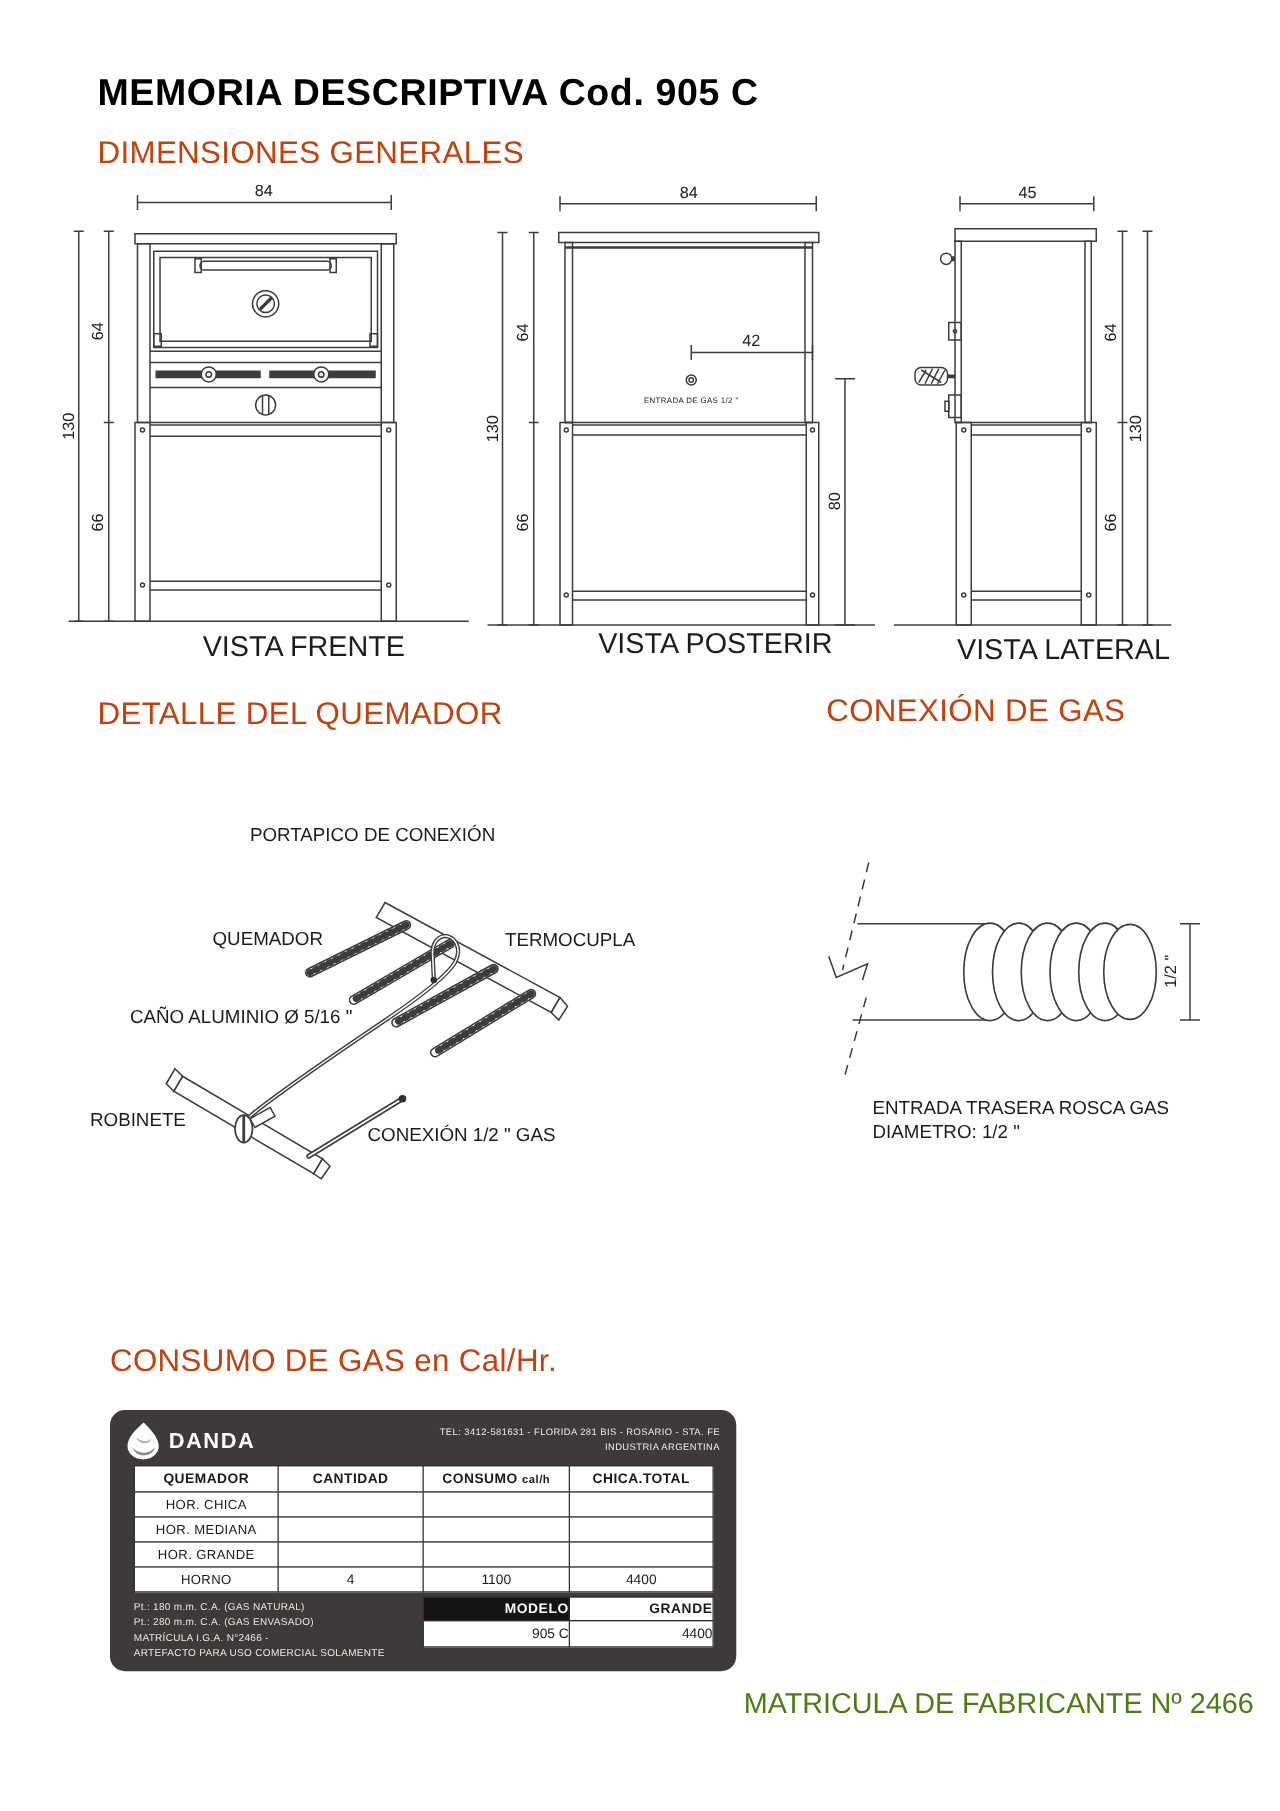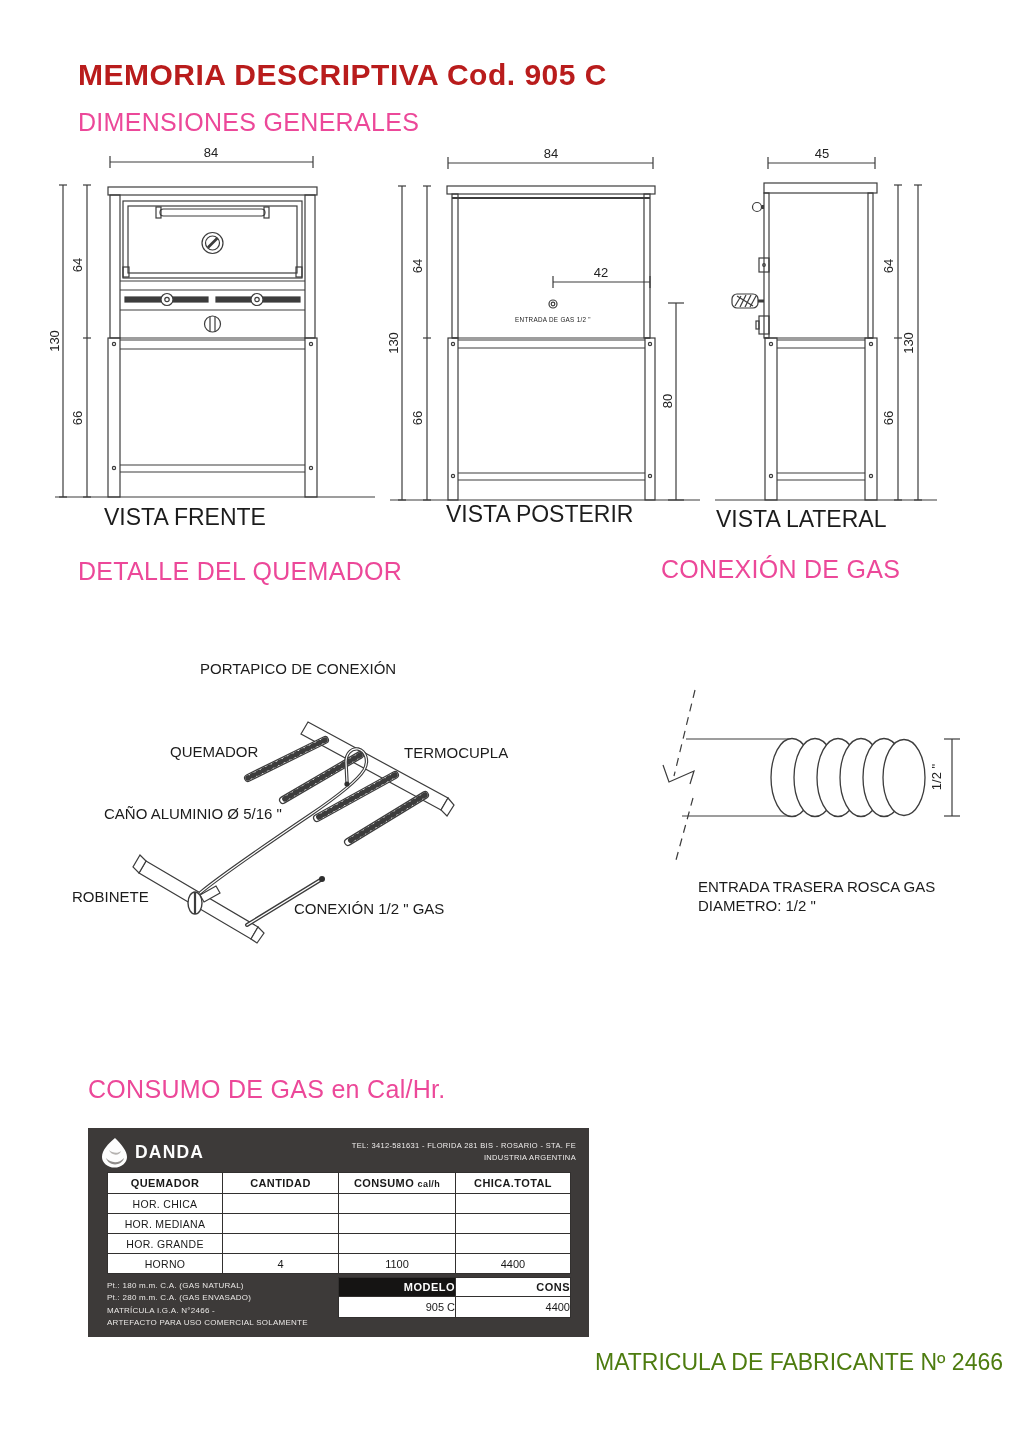--- a/index.html
+++ b/index.html
@@ -1,30 +1,30 @@
 <!DOCTYPE html>
 <html><head>
 <meta charset="utf-8">
 <style>
   html,body{margin:0;padding:0;}
   body{width:1024px;height:1449px;position:relative;background:#fff;
        font-family:"Liberation Sans",sans-serif;color:#1e1e1e;overflow:hidden;}
   .abs{position:absolute;}
-  .title{font-size:30px;font-weight:bold;letter-spacing:.5px;color:#b91c1c;white-space:nowrap;}
-  .h2{font-size:25px;font-weight:400;letter-spacing:.3px;color:#ec4899;white-space:nowrap;}
-  .caption{font-size:23px;font-weight:400;color:#1c1c1c;text-align:left;width:220px;white-space:nowrap;}
+  .title{font-size:30px;font-weight:bold;letter-spacing:.5px;color:#000000;white-space:nowrap;}
+  .h2{font-size:25px;font-weight:400;letter-spacing:.3px;color:#c2410c;white-space:nowrap;}
+  .caption{font-size:23px;font-weight:400;color:#1c1c1c;text-align:right;width:220px;white-space:nowrap;}
   .lbl{font-size:15px;color:#1c1c1c;white-space:nowrap;}
   .lbl-c{text-align:left;width:230px;}
   .bottom-note{font-size:23px;color:#4d7c0f;white-space:nowrap;}
   svg{display:block;}
   svg text{font-family:"Liberation Sans",sans-serif;}
 
   
   .panel{position:absolute;left:88px;top:1128px;width:501px;height:209px;
-         background:#3d3a39;border-radius:0;}
+         background:#3d3a39;border-radius:12px;}
   .logo{position:absolute;left:12px;top:9px;display:flex;align-items:center;}
   .brand{font-size:17.5px;font-weight:bold;color:#fdfdfd;letter-spacing:1.2px;margin-left:6px;}
   .contact{position:absolute;right:13px;top:12px;text-align:right;font-size:7.5px;
            line-height:1.6;color:#efedec;letter-spacing:.35px;white-space:nowrap;}
   table{border-collapse:collapse;table-layout:fixed;}
   .itable{position:absolute;left:19px;top:44px;}
   .itable td{background:#fff;border:1.6px solid #32302f;text-align:center;
              vertical-align:middle;padding:0;font-size:11px;color:#191919;}
   .itable .hd td{font-weight:bold;letter-spacing:.4px;}
   .itable .rowlbl{font-weight:normal;font-size:10.5px;letter-spacing:.3px;}
@@ -331,21 +331,21 @@
     </table>
 
   <table class="mtable">
     <colgroup>
         <col style="width:117px">
         <col style="width:115px">
       </colgroup>
     <tbody>
         <tr style="height:19px">
       <td class="cell-black">MODELO</td>
-      <td class="cell-total">CONS</td>
+      <td class="cell-total">GRANDE</td>
     </tr>
     <tr style="height:21px">
       <td>905 C</td>
       <td>4400</td>
     </tr>
   </tbody>
     </table>
 
   <div class="notes">
     <div>Pt.: 180 m.m. C.A. (GAS NATURAL)</div>

